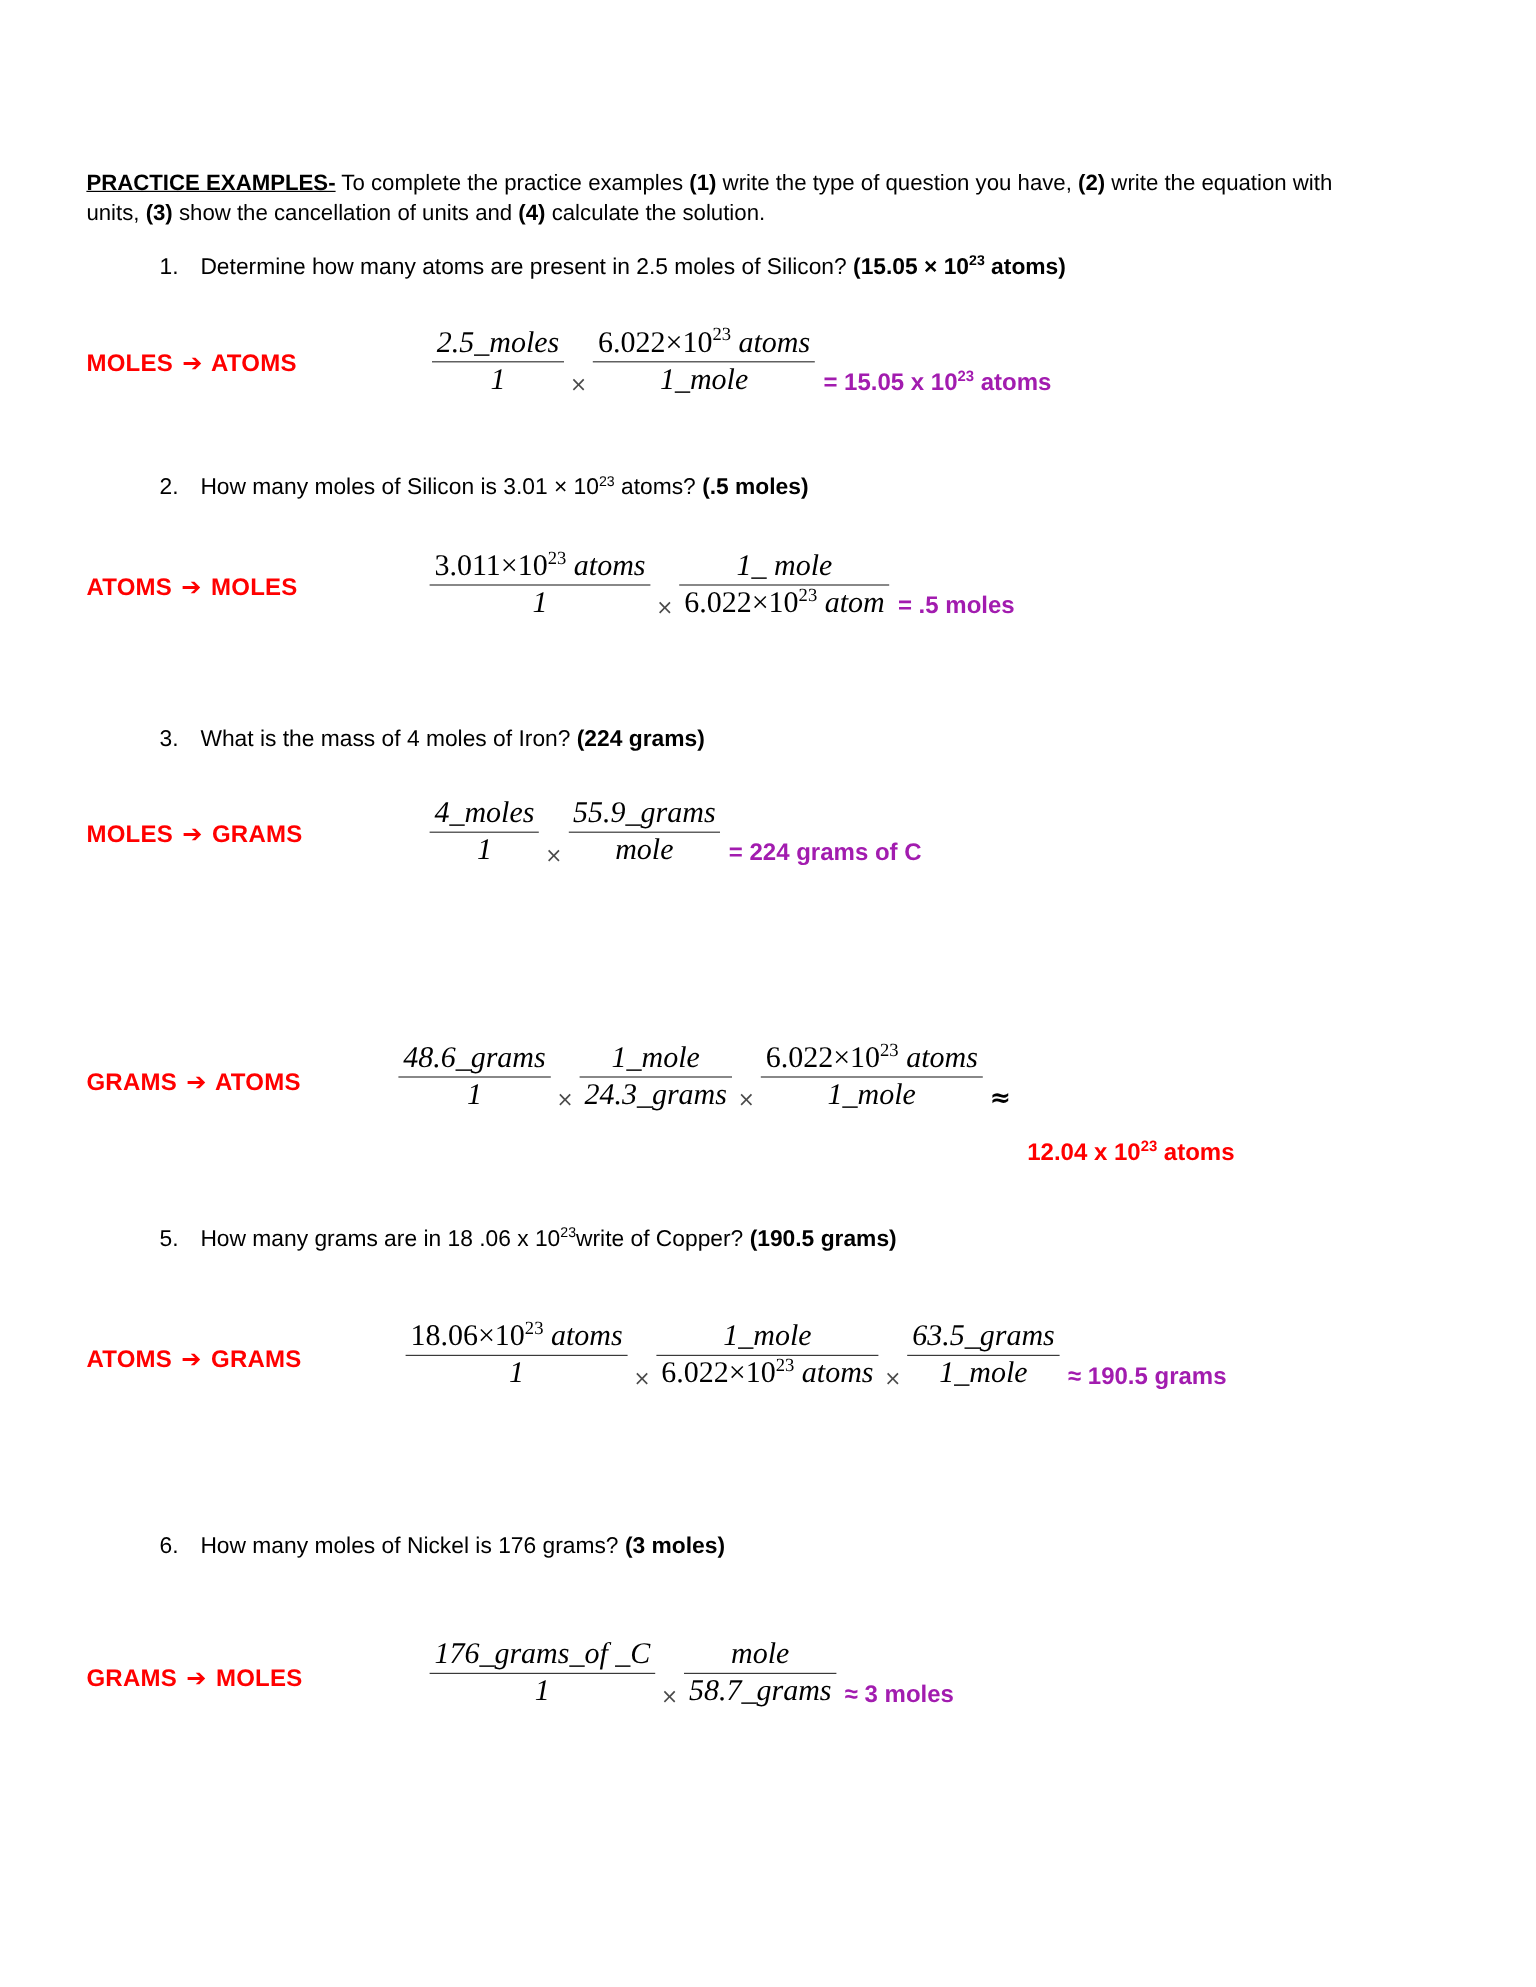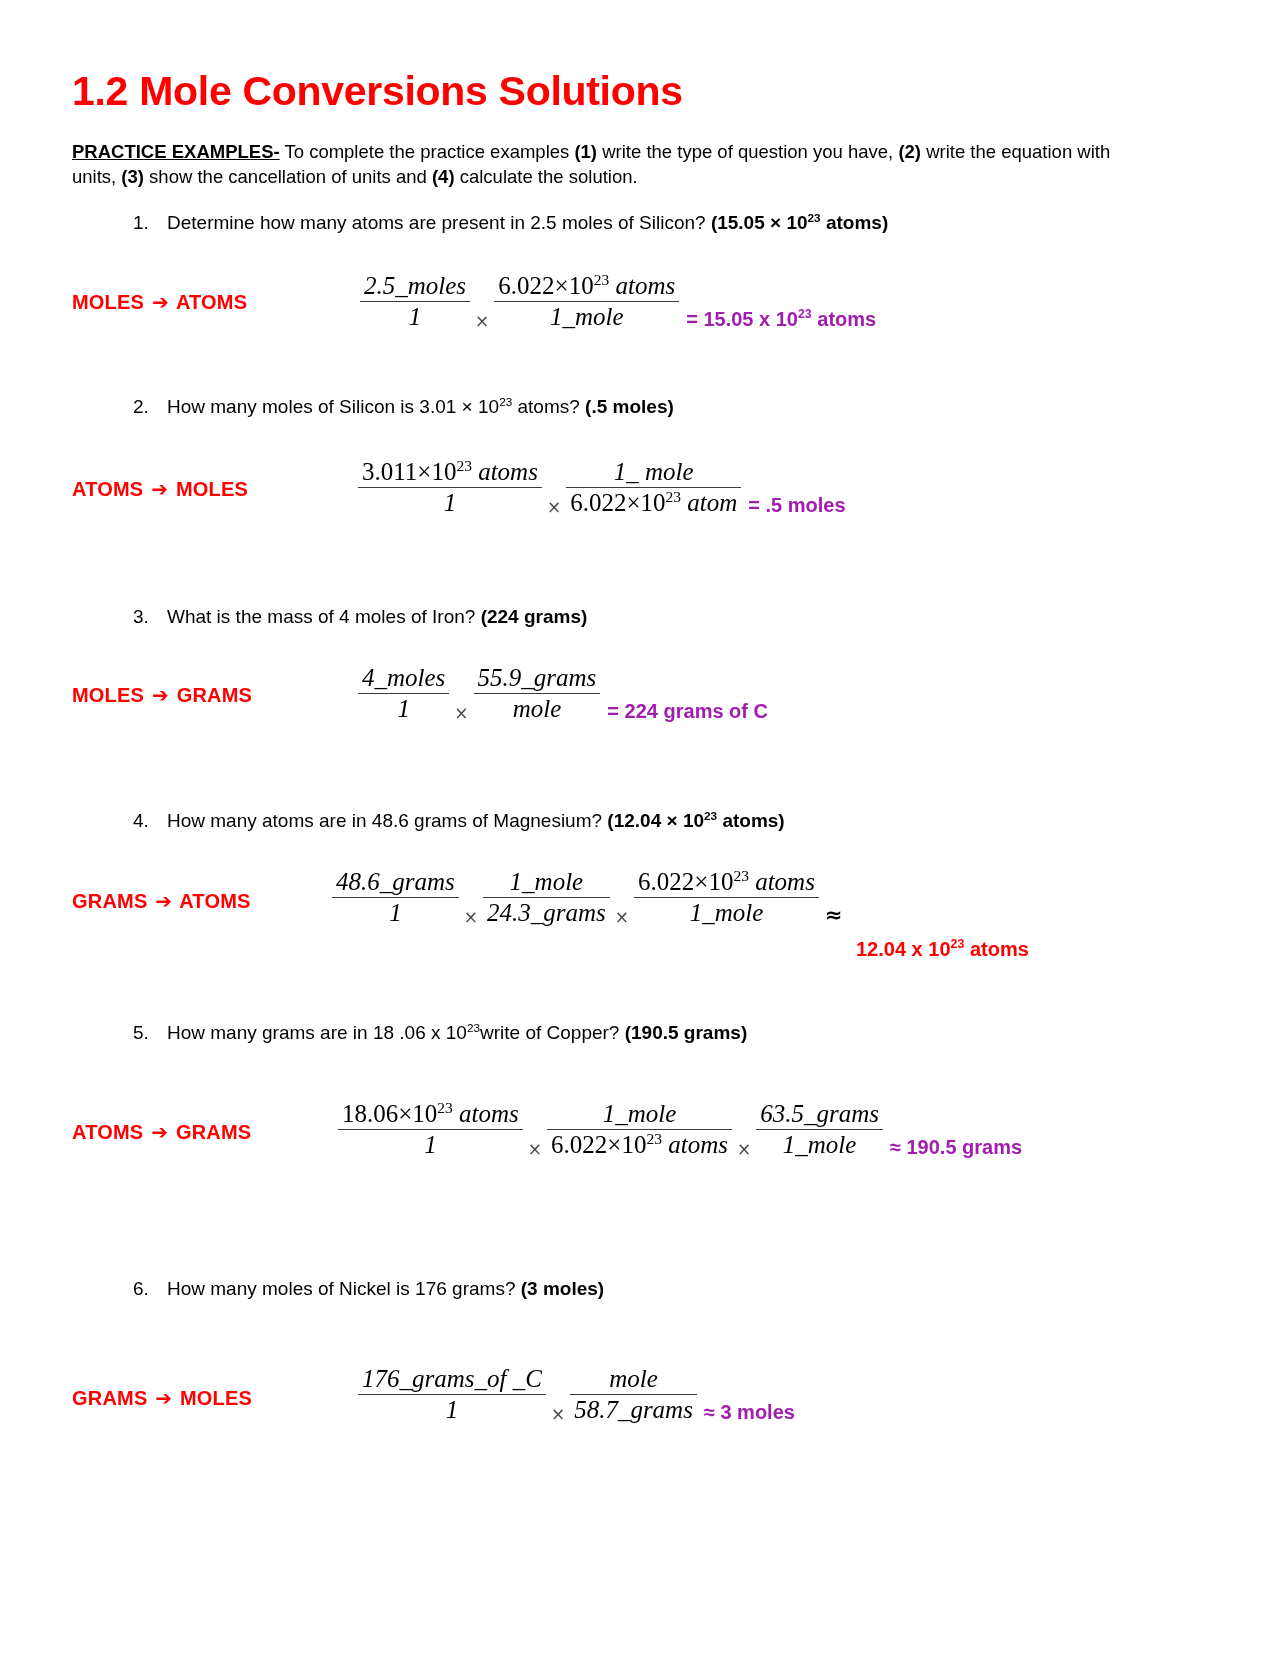--- a/index.html
+++ b/index.html
@@ -150,28 +150,28 @@
     color: #000000;
     padding-left: 6px;
   }
   .result-standalone {
     position: absolute;
     font-family: "Liberation Sans", sans-serif;
     font-size: 20px;
     font-weight: bold;
     color: #ff0000;
     white-space: nowrap;
+    margin-top: 12px;
   }
 </style>
 </head>
 <body>
 
 <div class="page">
 
-  <div class="doc-title">1.2 Mole Conversions Solutions</div>
 
   <div class="intro">
     <span class="lead">PRACTICE EXAMPLES-</span><span> To complete the practice examples </span><b>(1)</b><span> write the type of question you have, </span><b>(2)</b><span> write the equation with units, </span><b>(3)</b><span> show the cancellation of units and </span><b>(4)</b><span> calculate the solution.</span>
   </div>
 
   <div class="question" style="top:212px">
     <span class="qnum">1.</span><span>Determine how many atoms are present in 2.5 moles of Silicon? </span><b>(15.05 × 10</b><b><sup>23</sup></b><b> atoms)</b>
   </div>
 
   <div class="conv-label" style="top:290px">
@@ -238,23 +238,20 @@
     </span>
     <span class="times">×</span>
     <span class="frac">
       <span class="num"><span>55.9_grams</span></span>
       <span class="bar"></span>
       <span class="den"><span>mole</span></span>
     </span>
     <span class="result"><span>= 224 grams of C</span></span>
   </div>
 
-  <div class="question" style="top:810px">
-    <span class="qnum">4.</span><span>How many atoms are in 48.6 grams of Magnesium? </span><b>(12.04 × 10</b><b><sup>23</sup></b><b> atoms)</b>
-  </div>
 
   <div class="conv-label" style="top:889px">
     <span>GRAMS</span>
     <span class="arrow">➔</span>
     <span>ATOMS</span>
   </div>
 
   <div class="equation" style="left:332px; top:868px">
     <span class="frac">
       <span class="num"><span>48.6_grams</span></span>

